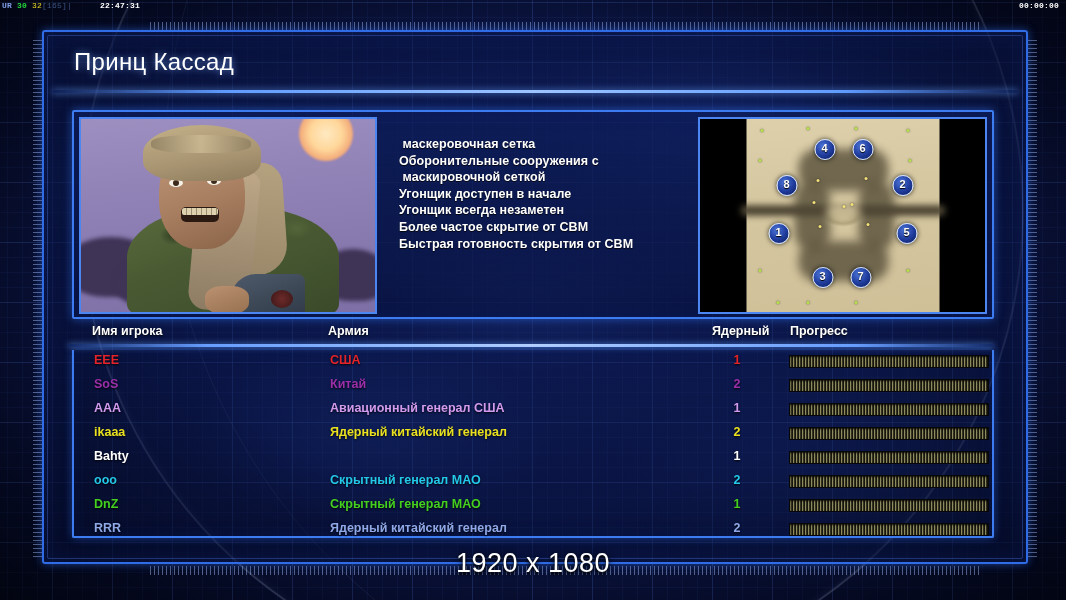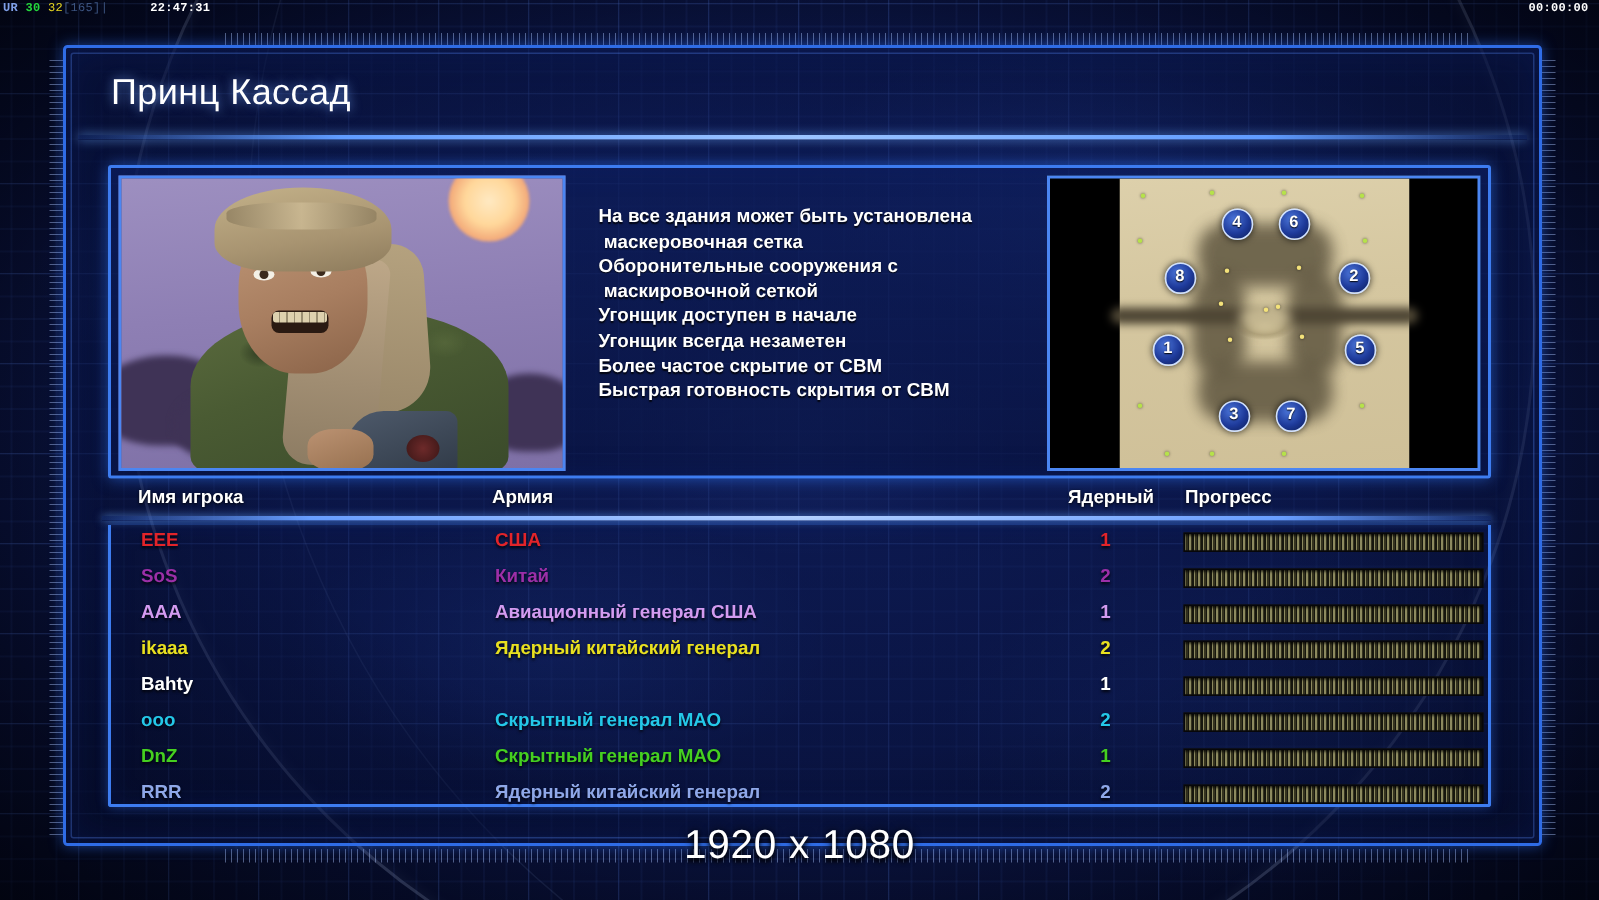--- a/index.html
+++ b/index.html
@@ -219,21 +219,20 @@
       <div class="pt-eye" style="left:126px;top:58px;">
           <i></i>
         </div>
       <div class="pt-mouth"></div>
       <div class="pt-turban"></div>
       <div class="pt-weapon"></div>
       <div class="pt-hand"></div>
     </div>
 
     <div id="desc">
-        <div>На все здания может быть установлена</div>
         <div> маскеровочная сетка</div>
         <div>Оборонительные сооружения с</div>
         <div> маскировочной сеткой</div>
         <div>Угонщик доступен в начале</div>
         <div>Угонщик всегда незаметен</div>
         <div>Более частое скрытие от СВМ</div>
         <div>Быстрая готовность скрытия от СВМ</div>
       </div>
 
     <div id="minimapwrap">

